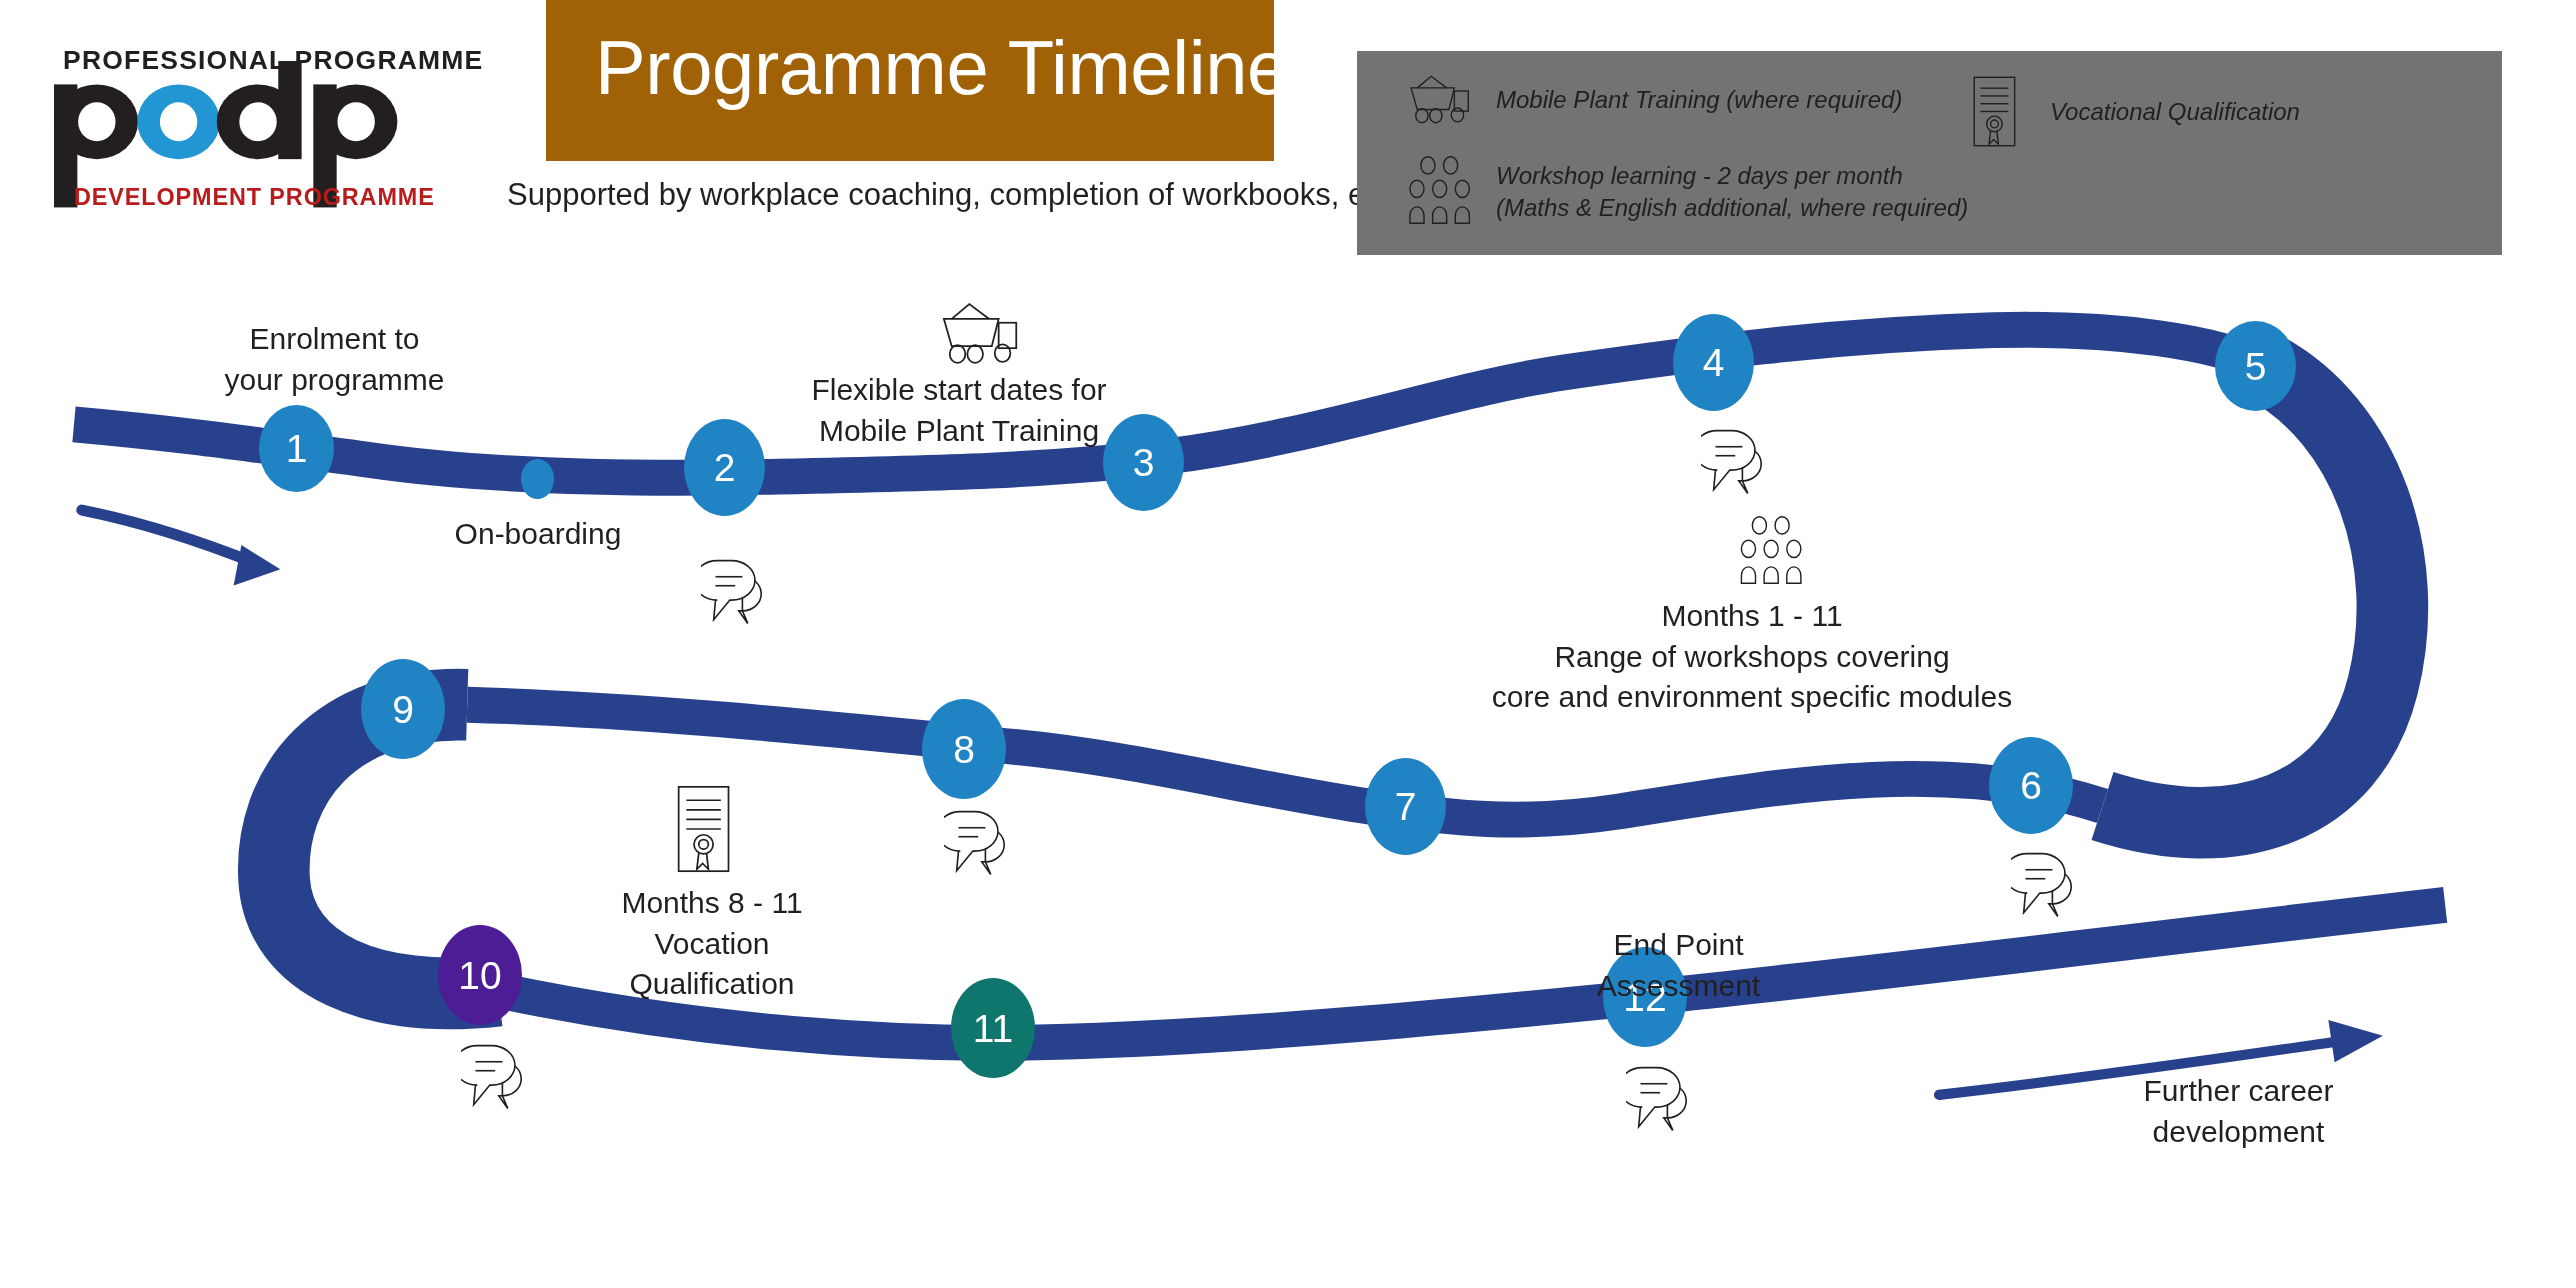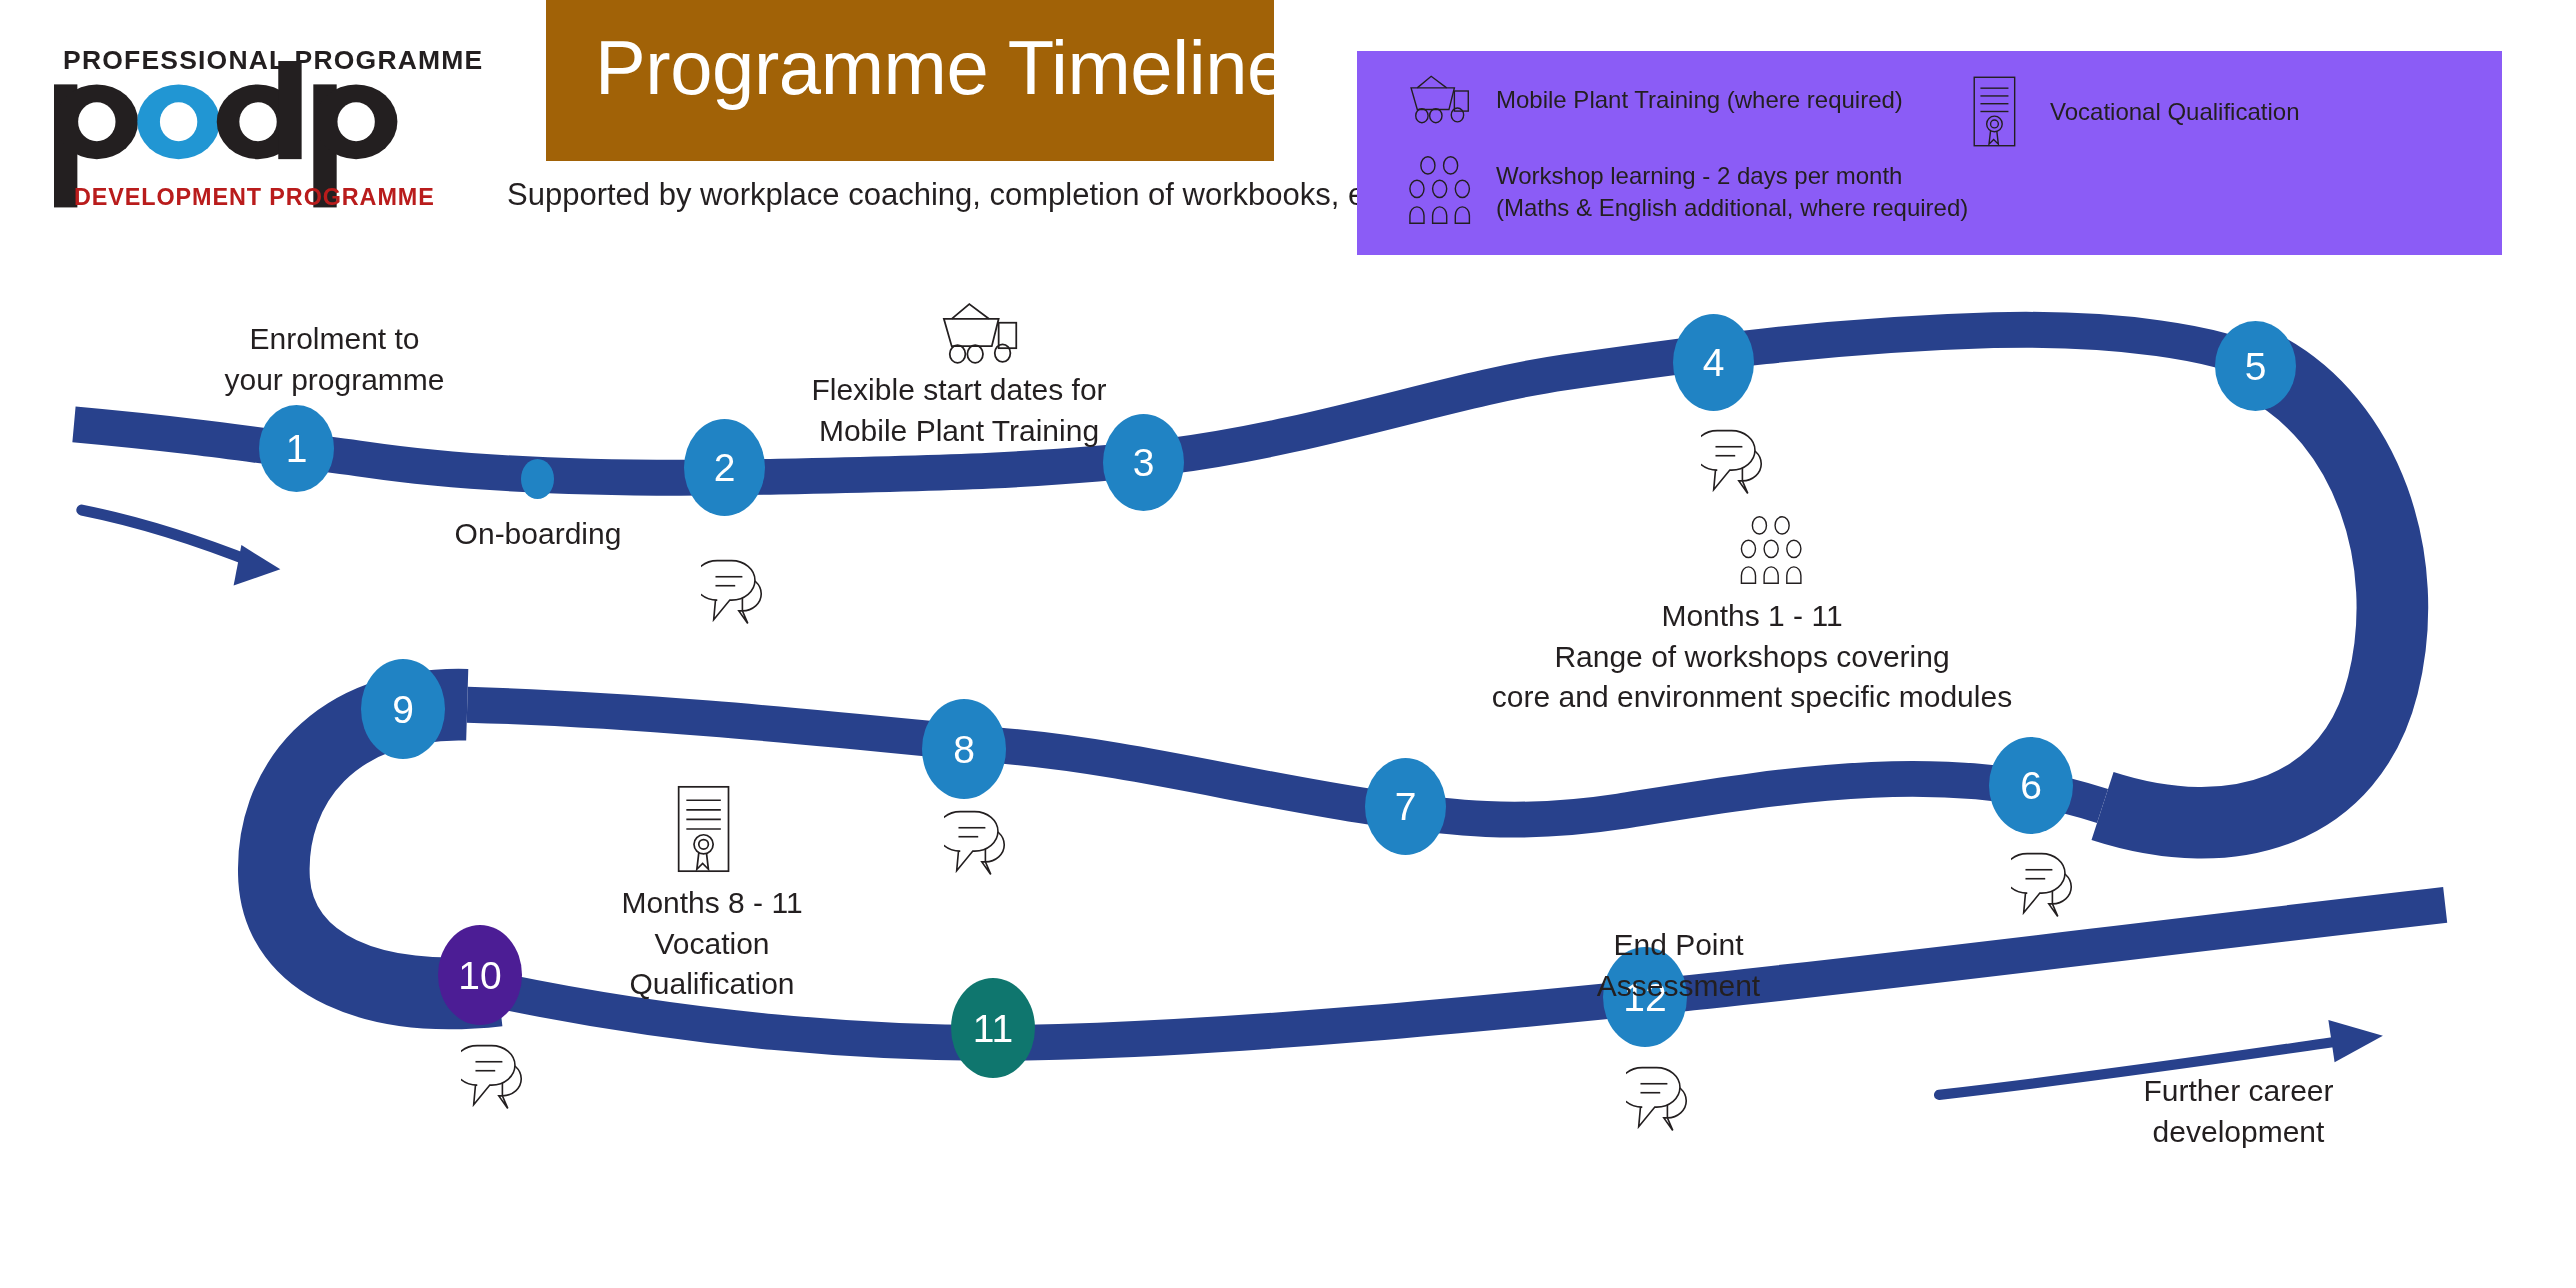--- a/index.html
+++ b/index.html
@@ -84,21 +84,22 @@
     white-space: nowrap;
   }
 
   
   #legend {
     position: absolute;
     left: 1357px;
     top: 51px;
     width: 1145px;
     height: 204px;
-    background: #8b5cf6;
+    background: #737373;
+    font-style: italic;
   }
   .legend-item {
     position: absolute;
     display: flex;
     align-items: center;
   }
   .legend-item .legend-icon {
     flex: 0 0 auto;
     width: 75px;
     display: flex;

